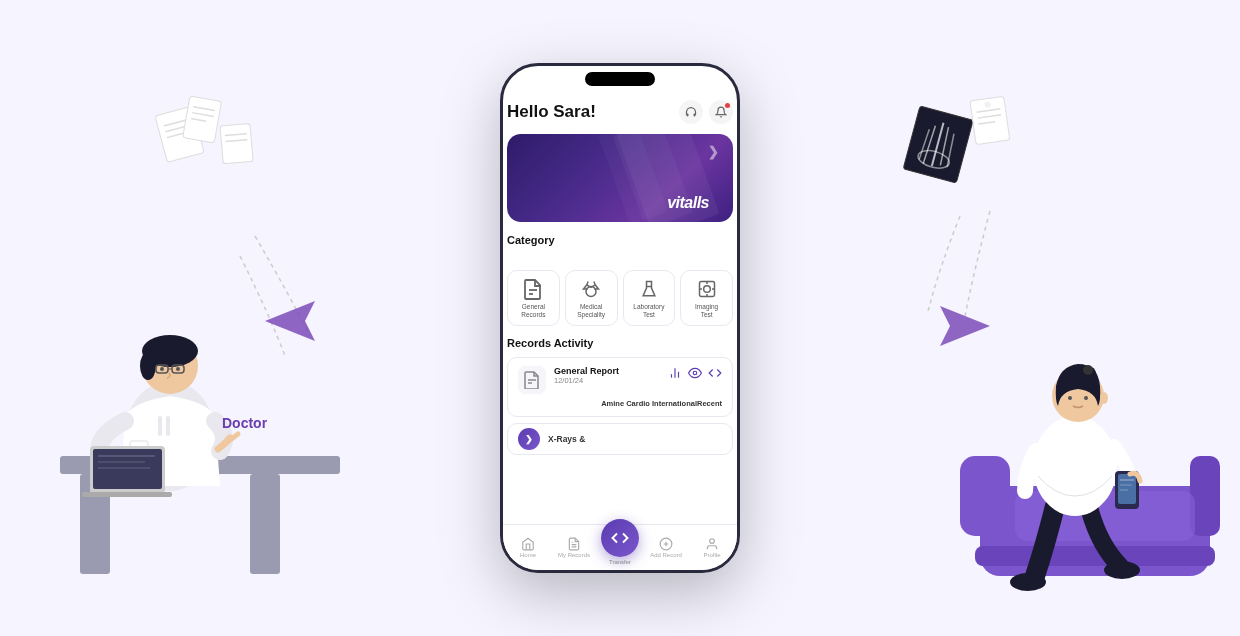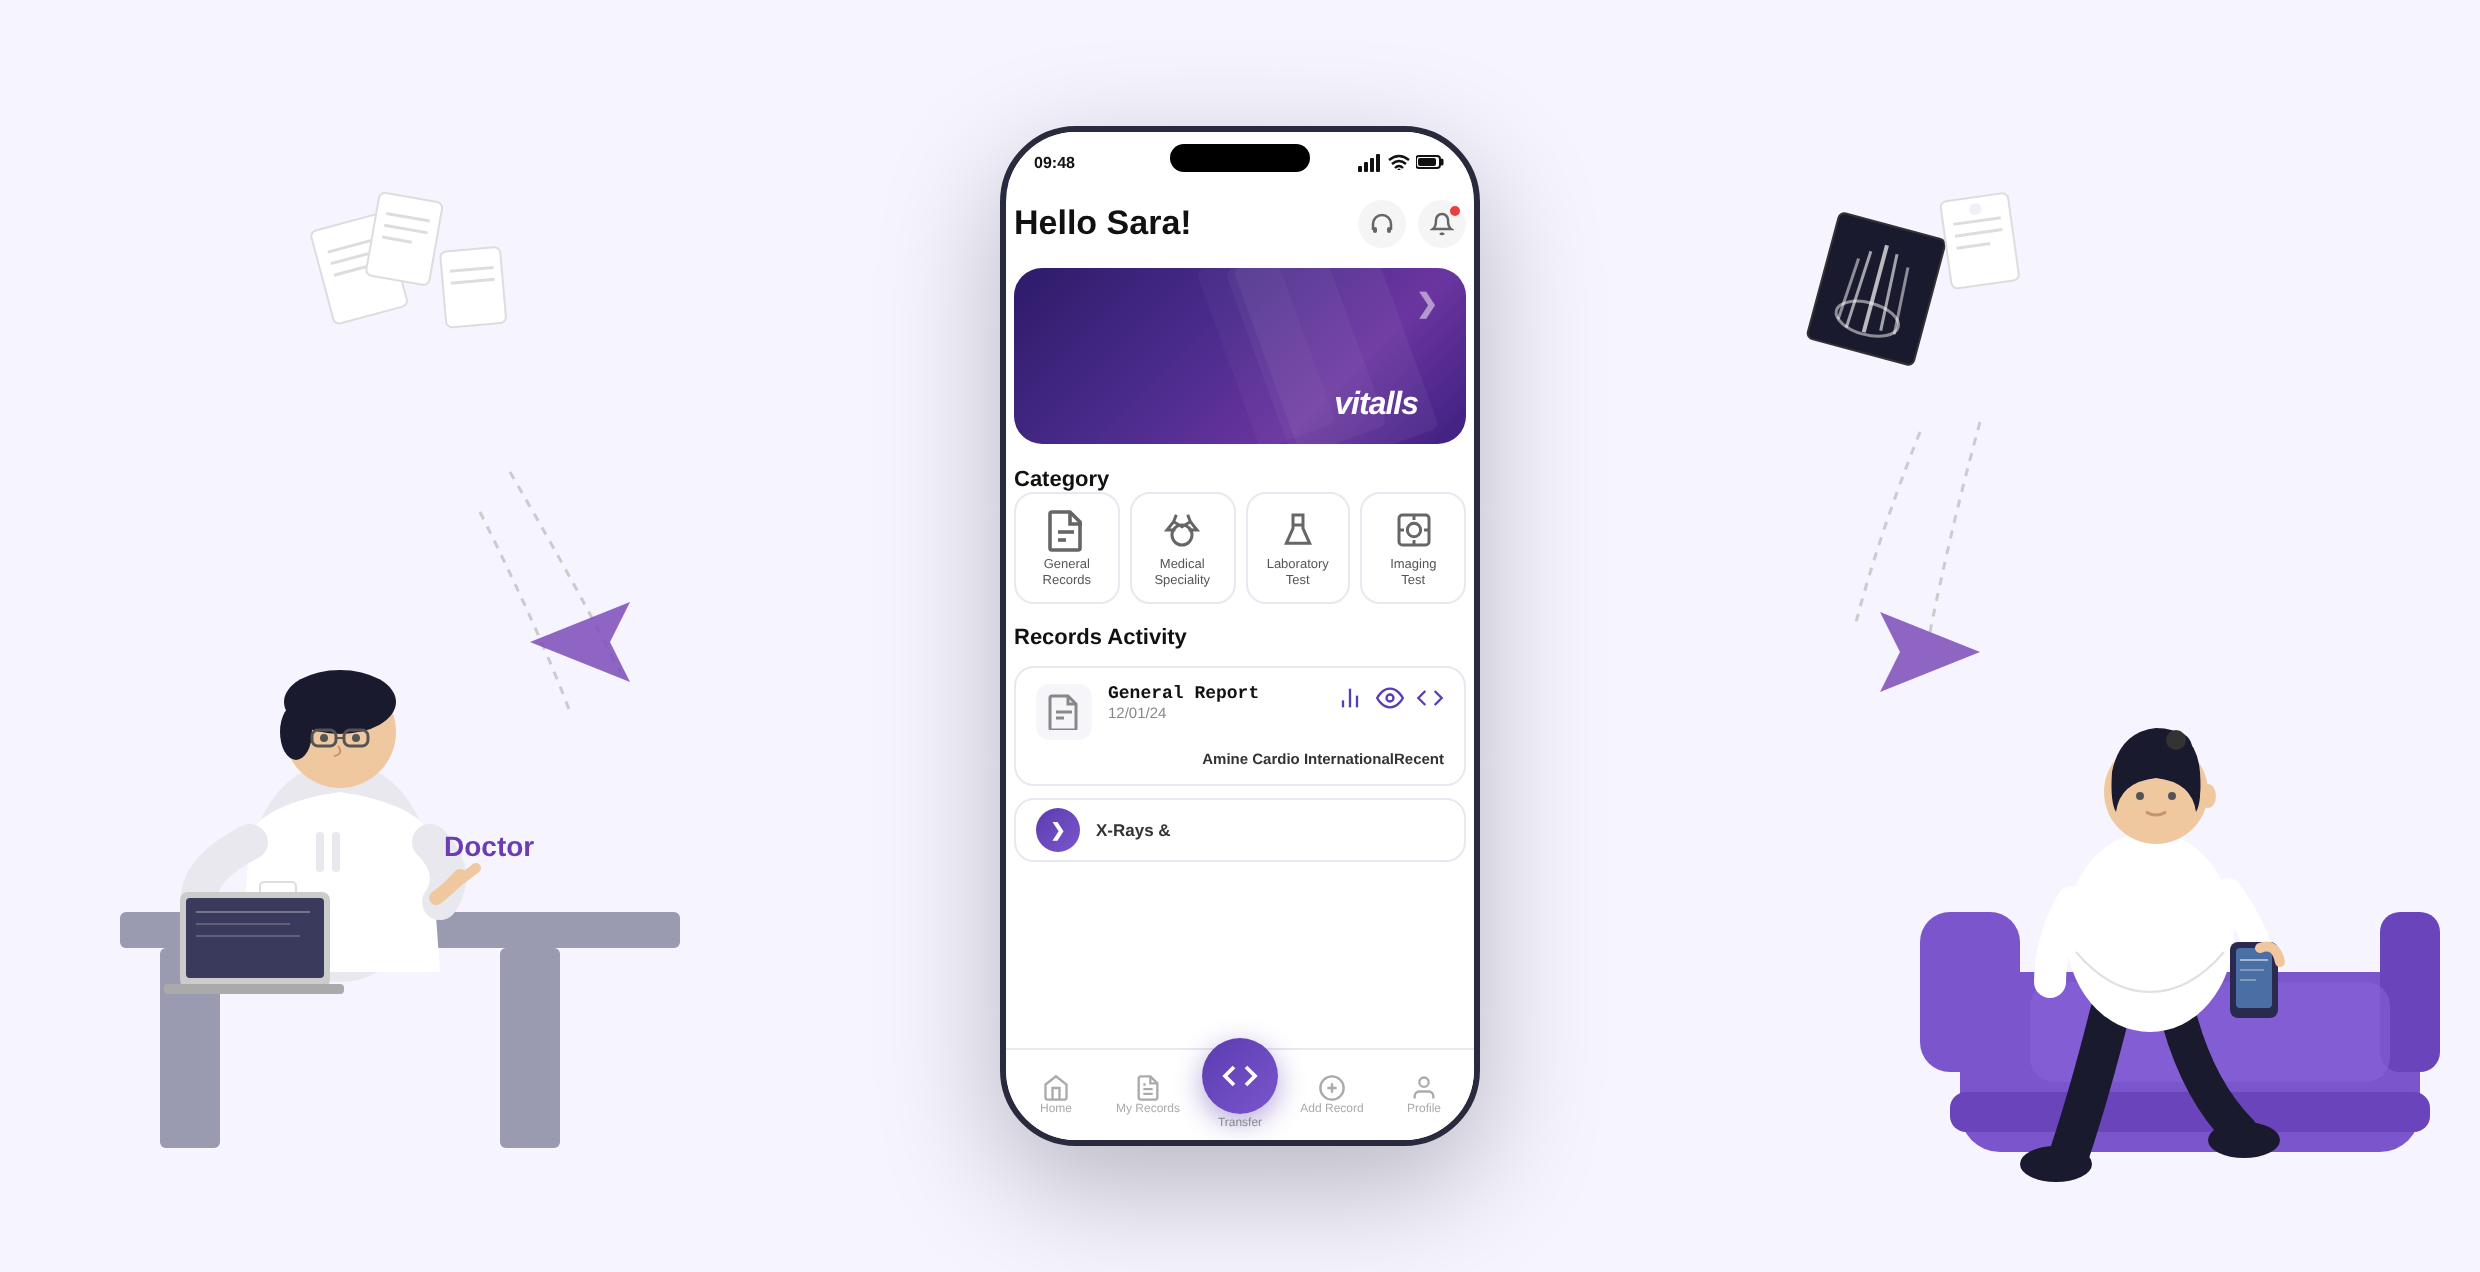--- a/index.html
+++ b/index.html
@@ -159,45 +159,20 @@
   <line x1="260" y1="434" x2="268" y2="434" stroke="rgba(255,255,255,0.3)" stroke-width="1"></line>
 
   <path d="M270 418 Q278 415 280 425" stroke="#f0c8a0" stroke-width="5" stroke-linecap="round" fill="none"></path>
 </svg>
 
 <div style="position:absolute;left:50%;top:50%;transform:translate(-50%,-50%);width:240px;height:510px;">
   <div style="width:240px;height:510px;background:#fff;border-radius:38px;border:3px solid #2a2a3e;position:relative;overflow:hidden;box-shadow:0 20px 60px rgba(0,0,0,0.25),inset 0 0 0 1px rgba(255,255,255,0.05);">
 
     <div style="position:absolute;top:6px;left:50%;transform:translateX(-50%);width:70px;height:14px;background:#000;border-radius:10px;z-index:20;"></div>
 
-    <div style="position:absolute;top:0;left:0;right:0;height:26px;display:flex;align-items:center;justify-content:space-between;padding:4px 14px 0;z-index:15;background:#fff;">
-      <span style="font-size:8px;font-weight:700;color:#111;">09:48</span>
-      <div style="display:flex;align-items:center;gap:3px;">
-
-        <svg width="12" height="9" viewBox="0 0 12 9">
-          <rect x="0" y="6" width="2" height="3" rx="0.5" fill="#111"></rect>
-          <rect x="3" y="4" width="2" height="5" rx="0.5" fill="#111"></rect>
-          <rect x="6" y="2" width="2" height="7" rx="0.5" fill="#111"></rect>
-          <rect x="9" y="0" width="2" height="9" rx="0.5" fill="#111"></rect>
-        </svg>
-
-        <svg width="11" height="8" viewBox="0 0 11 8">
-          <path d="M0.5 3 Q5.5 -1 10.5 3" stroke="#111" stroke-width="1.2" fill="none"></path>
-          <path d="M2 5 Q5.5 2 9 5" stroke="#111" stroke-width="1.2" fill="none"></path>
-          <path d="M3.5 7 Q5.5 5 7.5 7" stroke="#111" stroke-width="1.2" fill="none"></path>
-          <circle cx="5.5" cy="8" r="0.8" fill="#111"></circle>
-        </svg>
-
-        <svg width="15" height="8" viewBox="0 0 15 8">
-          <rect x="0" y="1" width="12" height="6" rx="1.5" stroke="#111" stroke-width="1" fill="none"></rect>
-          <rect x="1" y="2" width="9" height="4" rx="1" fill="#111"></rect>
-          <path d="M13 3 L13 5" stroke="#111" stroke-width="1.5" stroke-linecap="round"></path>
-        </svg>
-      </div>
-    </div>
 
     <div style="position:absolute;top:26px;left:0;right:0;bottom:46px;overflow:hidden;padding:8px 4px 0;">
 
       <div style="display:flex;align-items:center;justify-content:space-between;margin-bottom:10px;">
         <span style="font-size:17px;font-weight:700;color:#111;">Hello Sara!</span>
         <div style="display:flex;gap:6px;align-items:center;">
           <div style="width:24px;height:24px;border-radius:50%;background:#f5f5f5;display:flex;align-items:center;justify-content:center;cursor:pointer;">
             <svg width="12" height="12" viewBox="0 0 24 24" fill="none" stroke="#666" stroke-width="2.5">
               <path d="M3 18v-6a9 9 0 0 1 18 0v6"></path>
               <rect x="3" y="15" width="4" height="6" rx="2" fill="#666" stroke="none"></rect>
@@ -218,21 +193,21 @@
 
         <div style="position:absolute;top:-15px;right:30px;width:70px;height:110px;background:rgba(255,255,255,0.05);transform:rotate(-20deg);border-radius:4px;"></div>
         <div style="position:absolute;top:-10px;right:55px;width:50px;height:100px;background:rgba(255,255,255,0.04);transform:rotate(-20deg);border-radius:4px;"></div>
         <div style="position:absolute;top:-8px;right:80px;width:40px;height:95px;background:rgba(255,255,255,0.03);transform:rotate(-20deg);border-radius:4px;"></div>
 
         <div style="position:absolute;top:10px;right:14px;color:rgba(255,255,255,0.5);font-size:13px;font-weight:700;">❯</div>
 
         <div style="position:absolute;bottom:10px;right:24px;font-size:16px;font-weight:800;color:#fff;letter-spacing:-0.5px;font-style:italic;">vitalls</div>
       </div>
 
-      <div style="font-size:11px;font-weight:700;color:#111;margin-bottom:0;">Category</div>
+      <div style="font-size:11px;font-weight:700;color:#111;margin-bottom:24px;">Category</div>
 
       <div style="display:flex;gap:5px;margin-bottom:11px;overflow:hidden;">
 
         <div style="flex:1;background:#fff;border:1px solid #e8e8f0;border-radius:10px;padding:7px 3px 6px;display:flex;flex-direction:column;align-items:center;gap:3px;cursor:pointer;min-width:0;">
           <svg width="20" height="22" viewBox="0 0 20 22" fill="none" stroke="#666" stroke-width="1.8">
             <path d="M3 2h9l5 5v13a1 1 0 0 1-1 1H3a1 1 0 0 1-1-1V3a1 1 0 0 1 1-1z"></path>
             <polyline points="12 2 12 8 18 8"></polyline>
             <line x1="6" y1="12" x2="14" y2="12"></line>
             <line x1="6" y1="16" x2="10" y2="16"></line>
           </svg>
@@ -276,21 +251,21 @@
         <div style="display:flex;align-items:flex-start;gap:8px;">
           <div style="width:28px;height:28px;background:#f5f5fa;border-radius:7px;display:flex;align-items:center;justify-content:center;flex-shrink:0;">
             <svg width="16" height="18" viewBox="0 0 16 18" fill="none" stroke="#888" stroke-width="1.5">
               <path d="M2 1h8l4 4v12a1 1 0 0 1-1 1H2a1 1 0 0 1-1-1V2a1 1 0 0 1 1-1z"></path>
               <polyline points="10 1 10 5 14 5" stroke-width="1.5"></polyline>
               <line x1="4" y1="9" x2="12" y2="9"></line>
               <line x1="4" y1="12" x2="8" y2="12"></line>
             </svg>
           </div>
           <div style="flex:1;">
-            <div style="font-size:9px;font-weight:600;color:#111;font-family:Liberation Mono, monospace;">General Report</div>
+            <div style="font-size:9px;font-weight:600;color:#111;">General Report</div>
             <div style="font-size:7.5px;color:#888;">12/01/24</div>
           </div>
           <div style="display:flex;gap:6px;align-items:center;">
             <svg width="14" height="14" viewBox="0 0 24 24" fill="none" stroke="#5a3db0" stroke-width="2" style="cursor:pointer;">
               <line x1="18" y1="20" x2="18" y2="10"></line>
                 <line x1="12" y1="20" x2="12" y2="4"></line>
                 <line x1="6" y1="20" x2="6" y2="14"></line>
             </svg>
             <svg width="14" height="14" viewBox="0 0 24 24" fill="none" stroke="#5a3db0" stroke-width="2" style="cursor:pointer;">
               <path d="M1 12s4-8 11-8 11 8 11 8-4 8-11 8-11-8-11-8z"></path>

